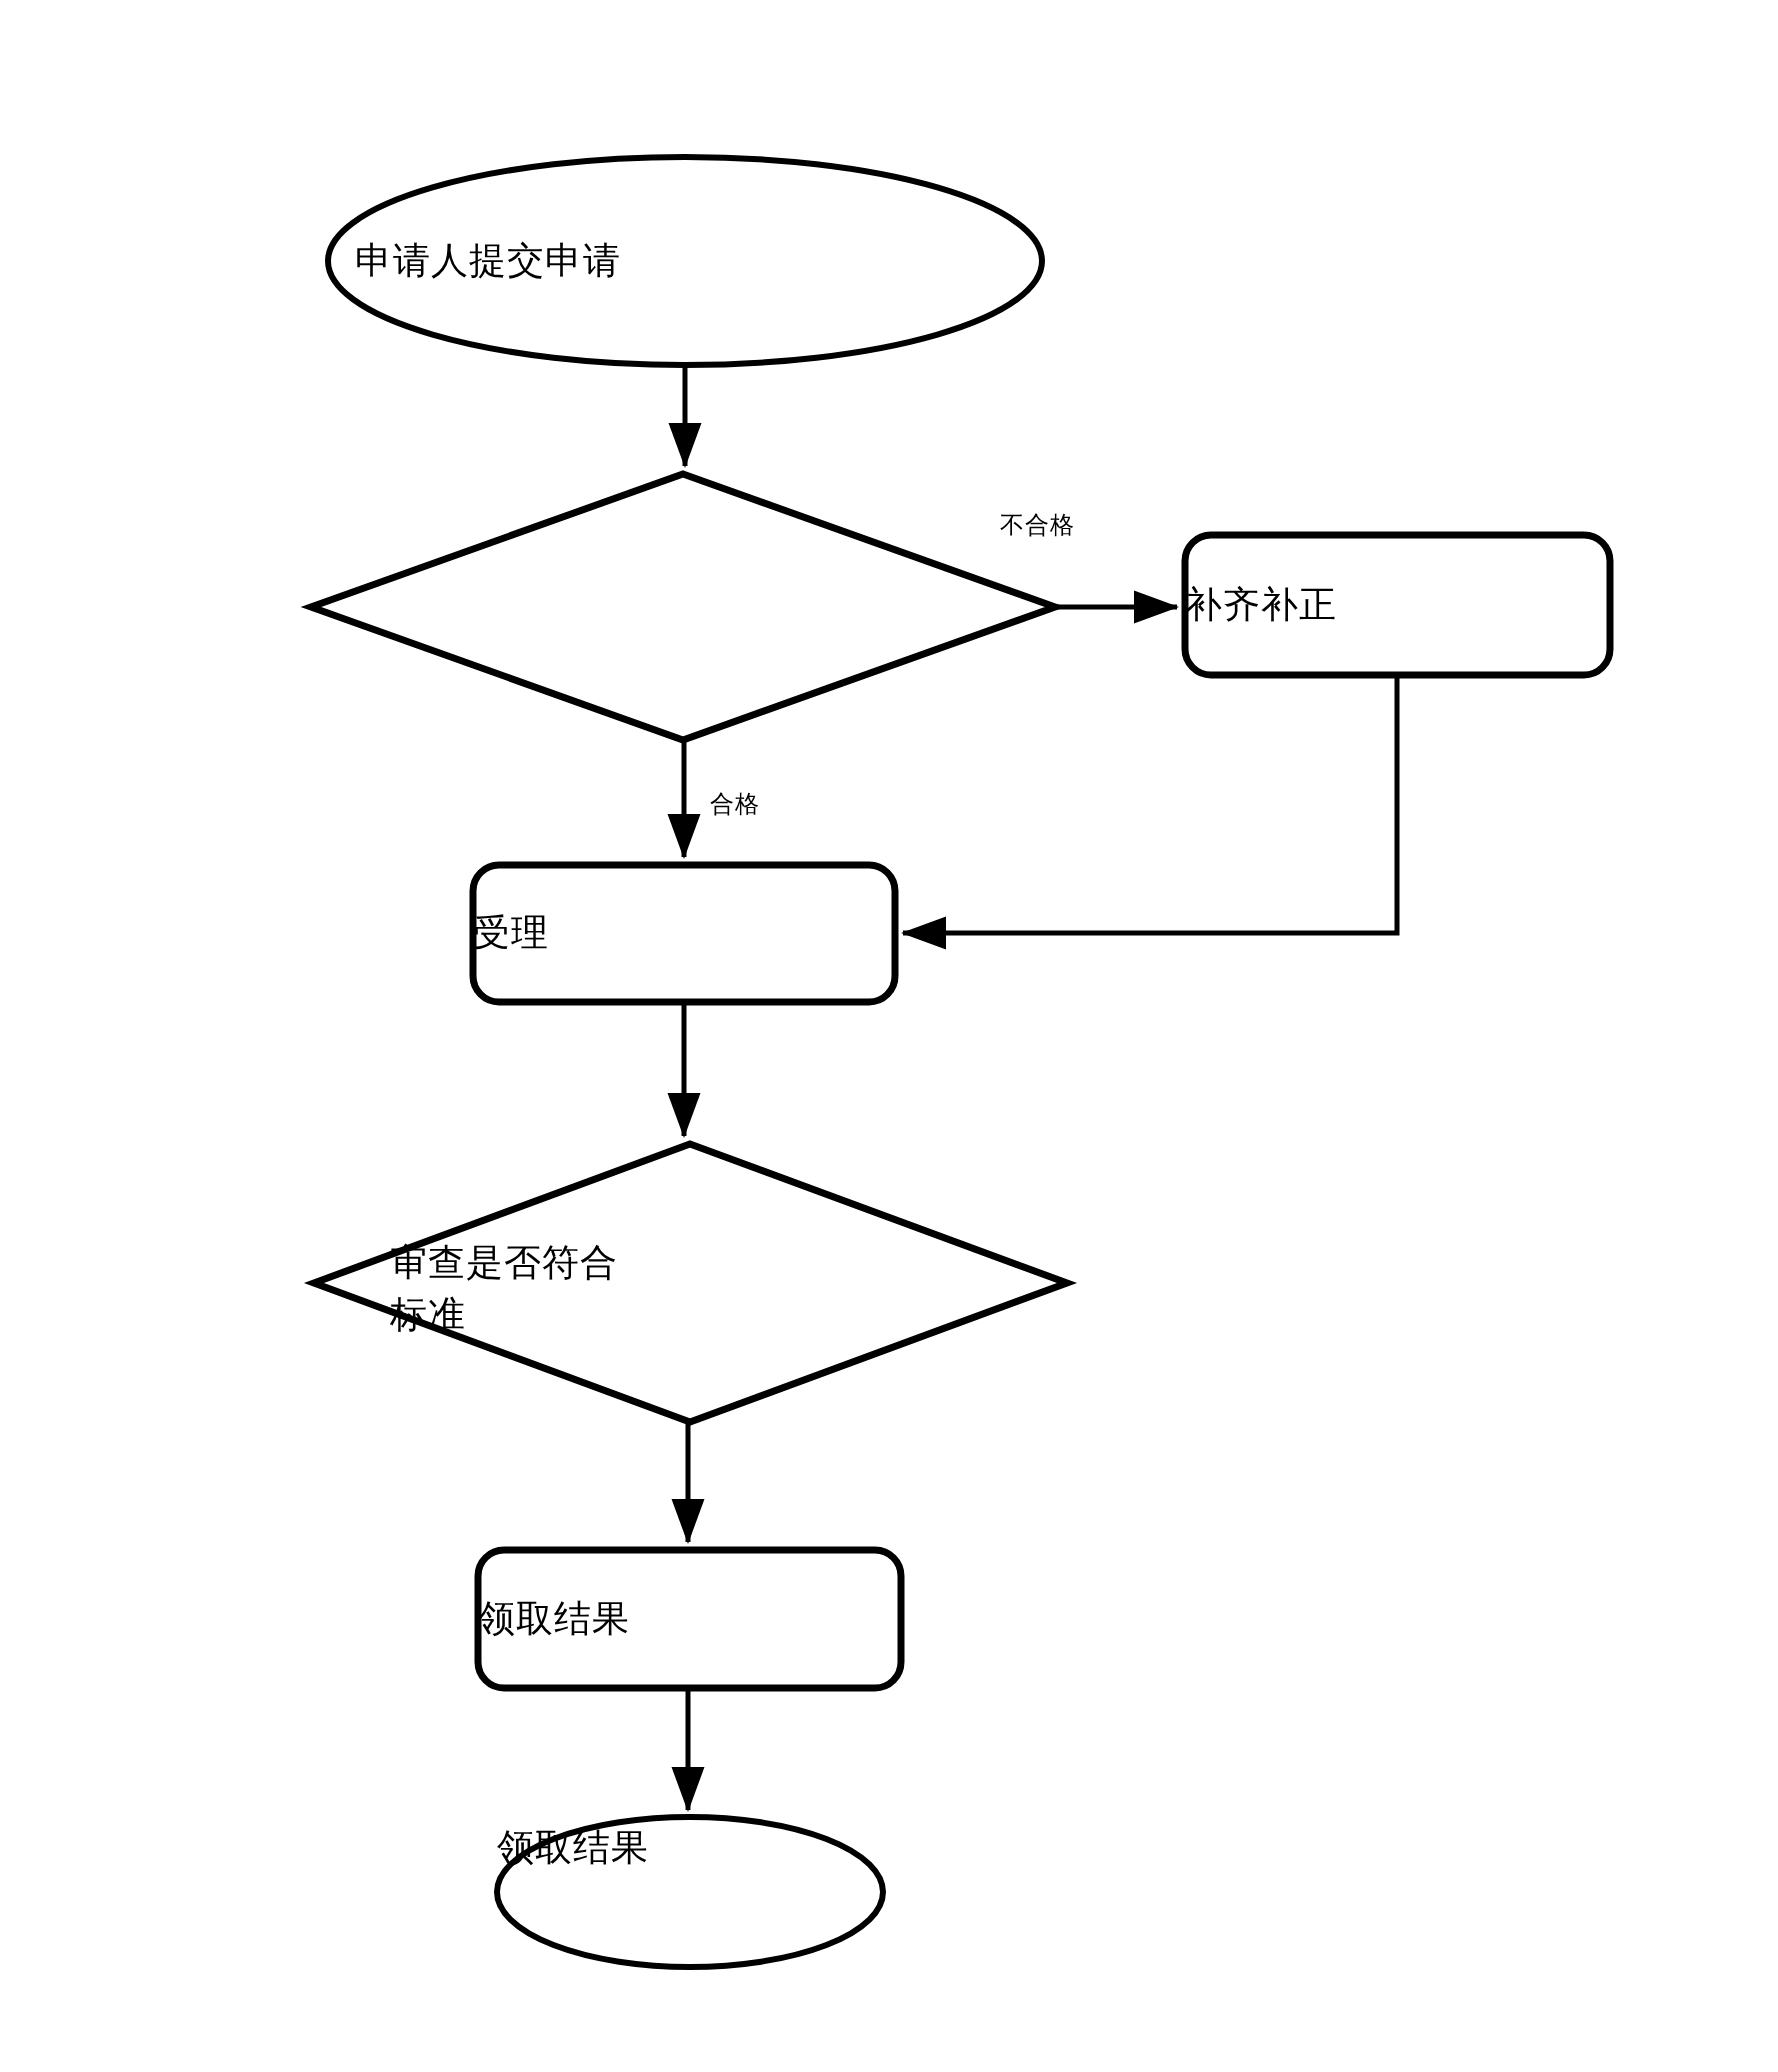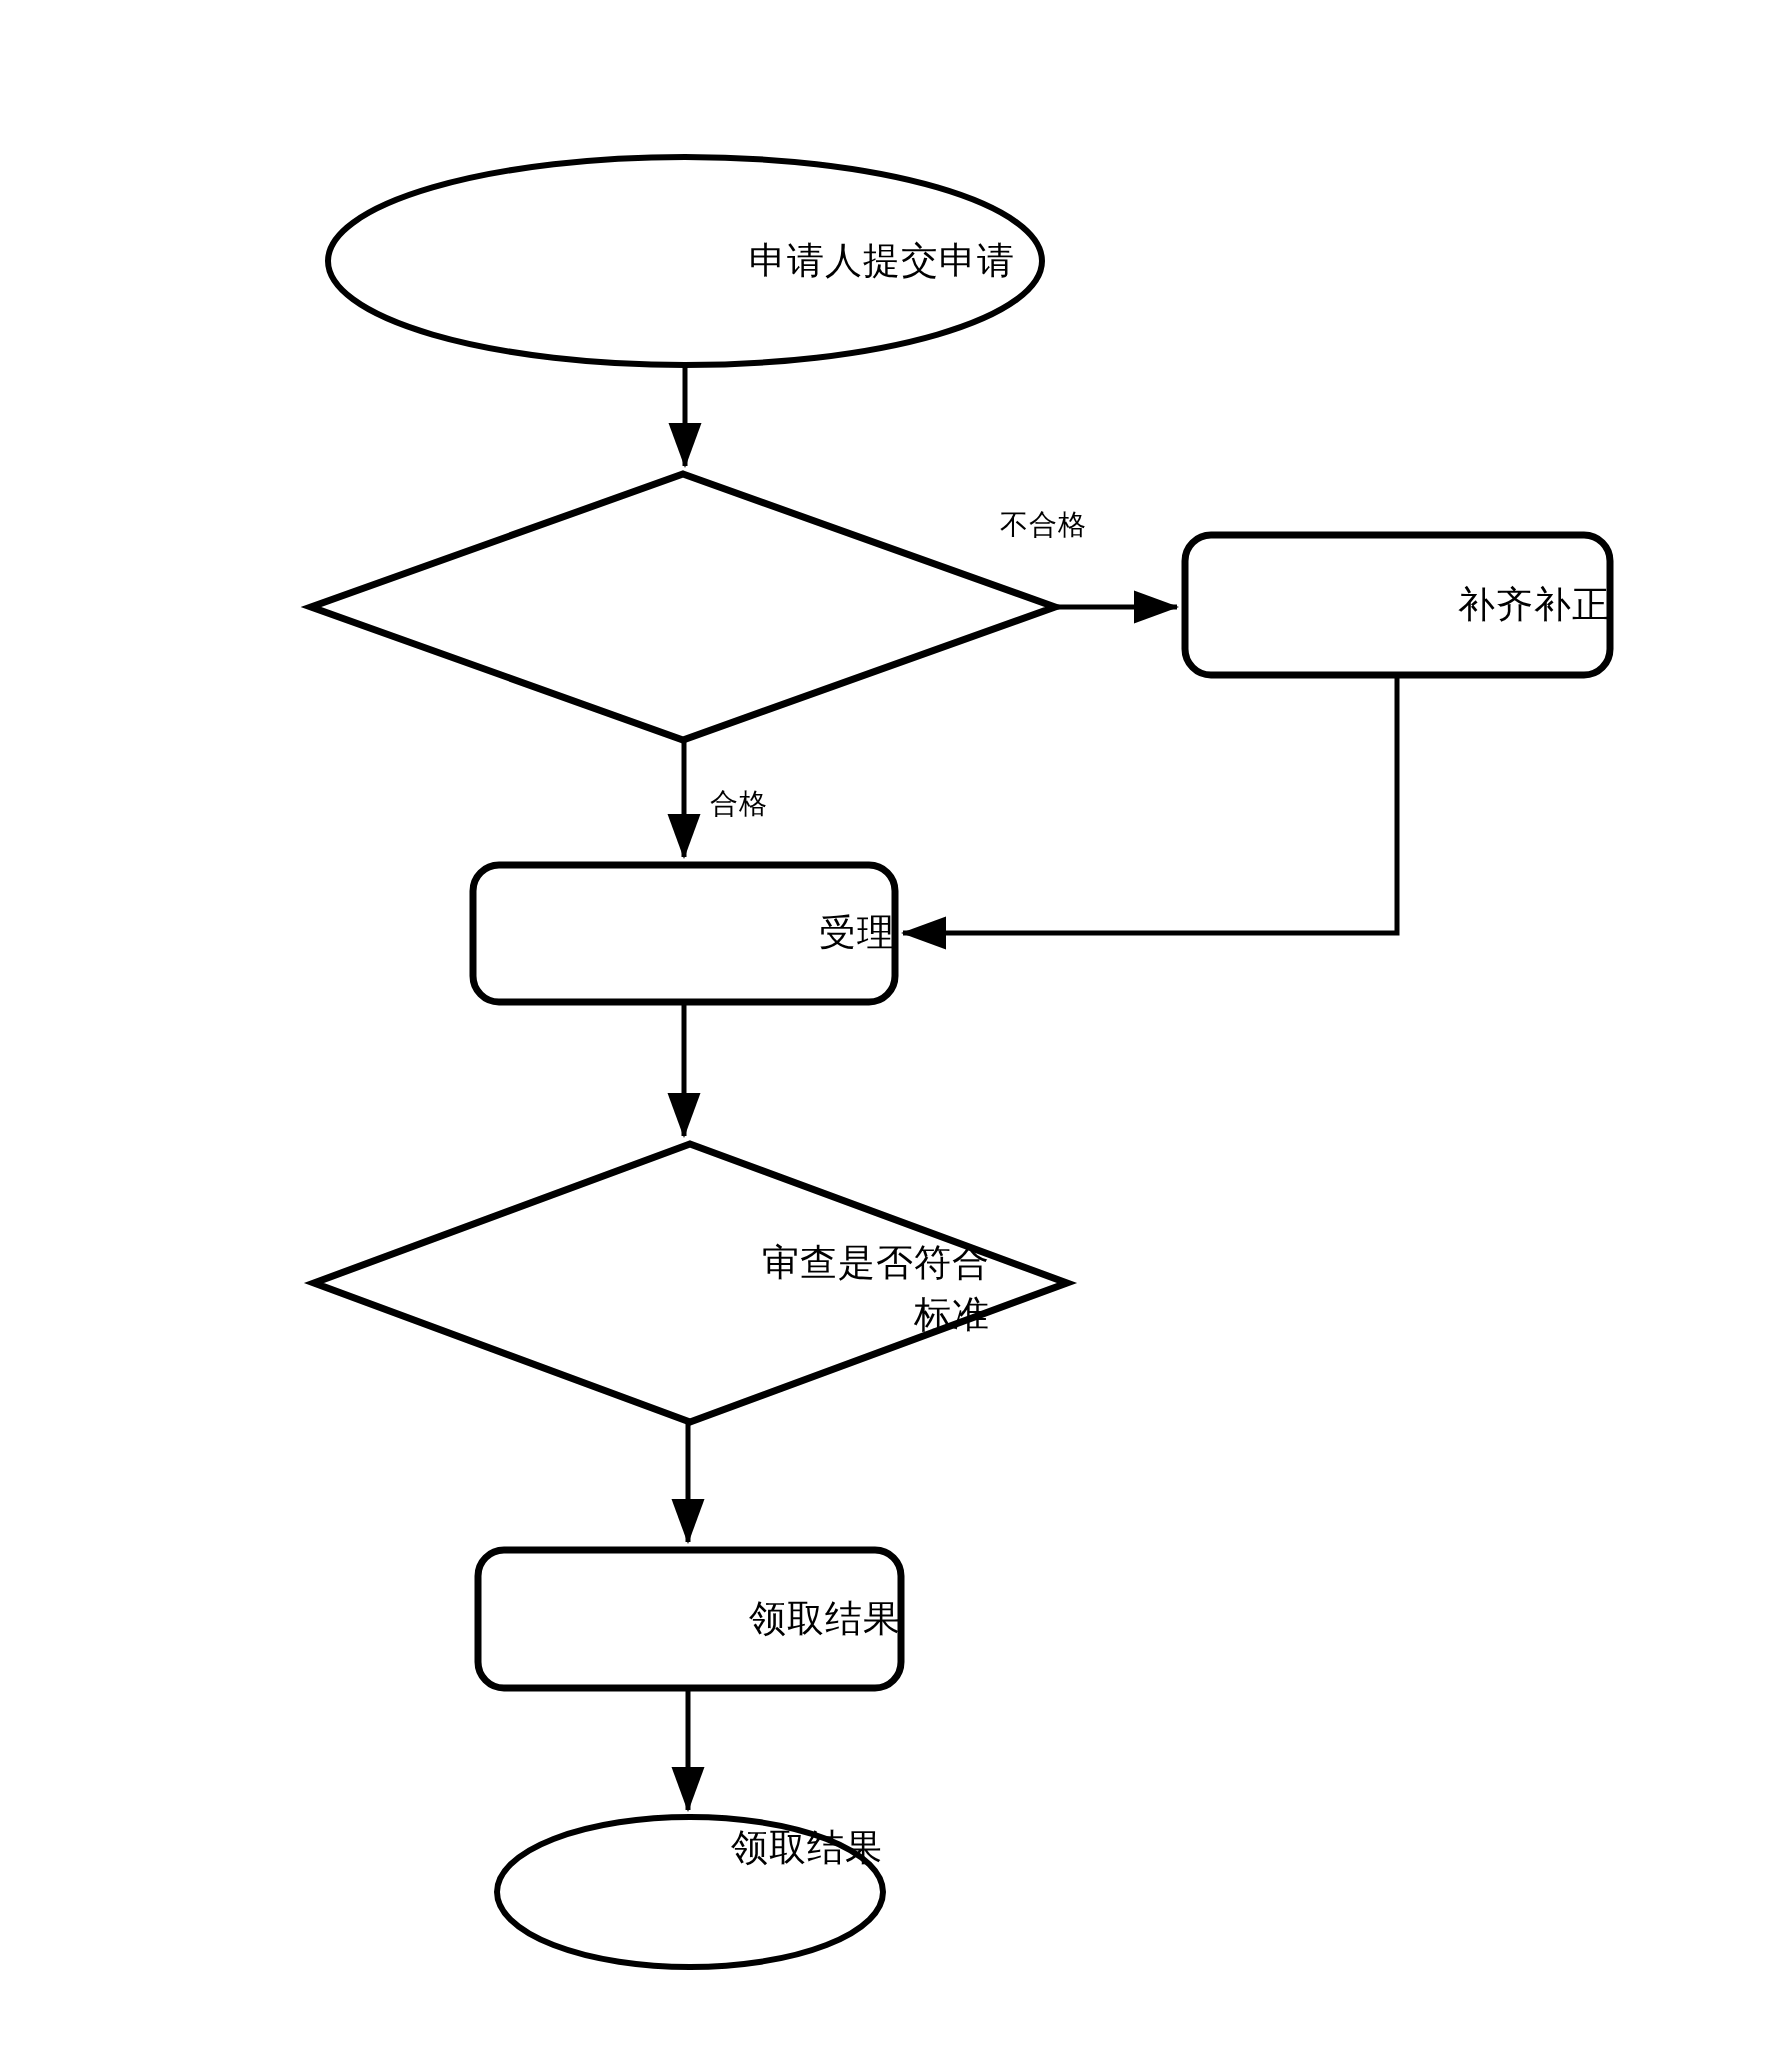--- a/index.html
+++ b/index.html
@@ -20,35 +20,35 @@
   }
   #flow-svg {
     position: absolute;
     left: 0;
     top: 0;
     width: 1778px;
     height: 2072px;
   }
   .shape-text {
     position: absolute;
-    text-align: right;
+    text-align: left;
     color: #000000;
     font-family: "DejaVu Sans", "Liberation Sans", sans-serif;
     font-size: 37px;
     line-height: 52px;
     letter-spacing: 1px;
     white-space: pre-line;
     pointer-events: none;
     -webkit-font-smoothing: antialiased;
   }
   .edge-label {
     position: absolute;
     color: #000000;
     font-family: "DejaVu Sans", "Liberation Sans", sans-serif;
-    font-size: 28px;
+    font-size: 24px;
     line-height: 40px;
     letter-spacing: 1px;
     white-space: nowrap;
   }
 </style>
 </head>
 <body>
 
 <div id="canvas">
 

